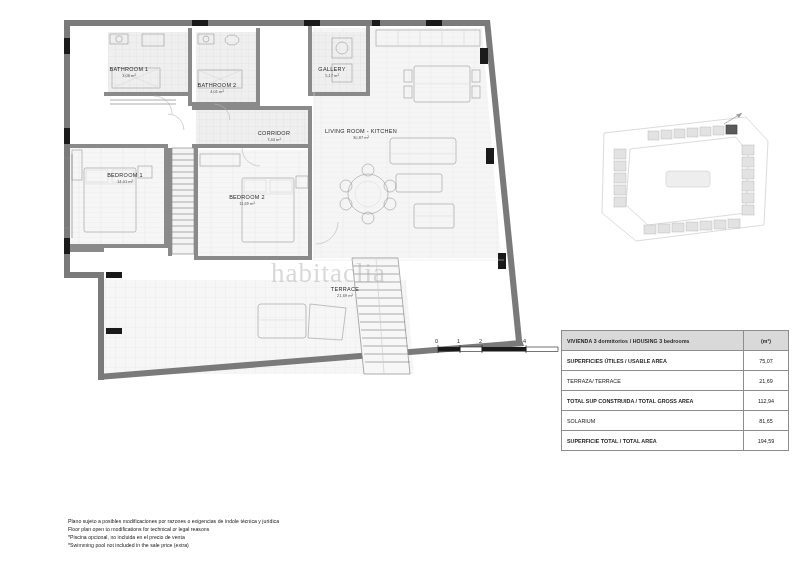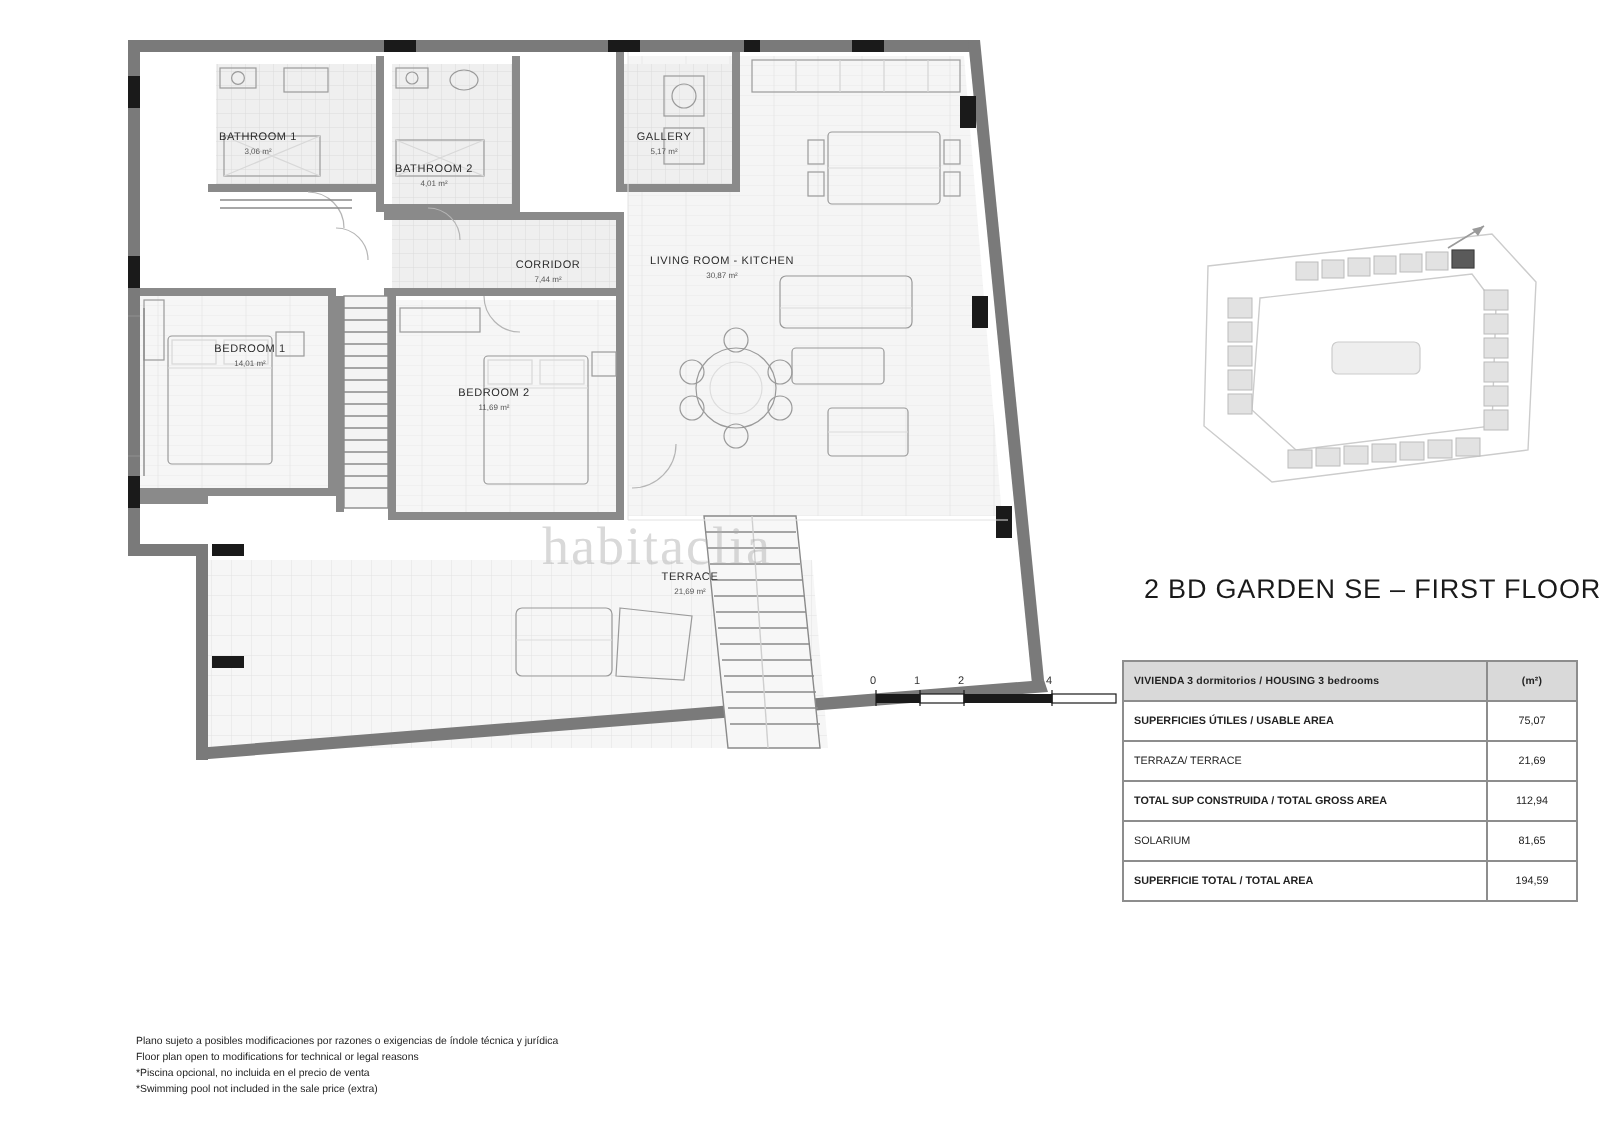--- a/index.html
+++ b/index.html
@@ -422,21 +422,20 @@
     </svg>
   </div>
 
   <div class="north">
     <svg width="24" height="18" viewBox="0 0 24 18" xmlns="http://www.w3.org/2000/svg">
       <path d="M2 14 L20 3" stroke="#9a9a9a" stroke-width="0.8" fill="none"></path>
       <path d="M20 3 L14 4.5 L17 8 Z" fill="#9a9a9a"></path>
     </svg>
   </div>
 
-  <div class="plan-title">2 BD GARDEN SE – FIRST FLOOR</div>
 
   <div class="scalebar">
     <svg width="130" height="22" viewBox="0 0 130 22" xmlns="http://www.w3.org/2000/svg">
       <rect x="4" y="9" width="22" height="4.5" fill="#1a1a1a"></rect>
       <rect x="26" y="9" width="22" height="4.5" fill="#ffffff" stroke="#1a1a1a" stroke-width="0.6"></rect>
       <rect x="48" y="9" width="44" height="4.5" fill="#1a1a1a"></rect>
       <rect x="92" y="9" width="32" height="4.5" fill="#ffffff" stroke="#1a1a1a" stroke-width="0.6"></rect>
       <line x1="4" y1="7" x2="4" y2="15" stroke="#1a1a1a" stroke-width="0.6"></line>
       <line x1="26" y1="7" x2="26" y2="15" stroke="#1a1a1a" stroke-width="0.6"></line>
       <line x1="48" y1="7" x2="48" y2="15" stroke="#1a1a1a" stroke-width="0.6"></line>

